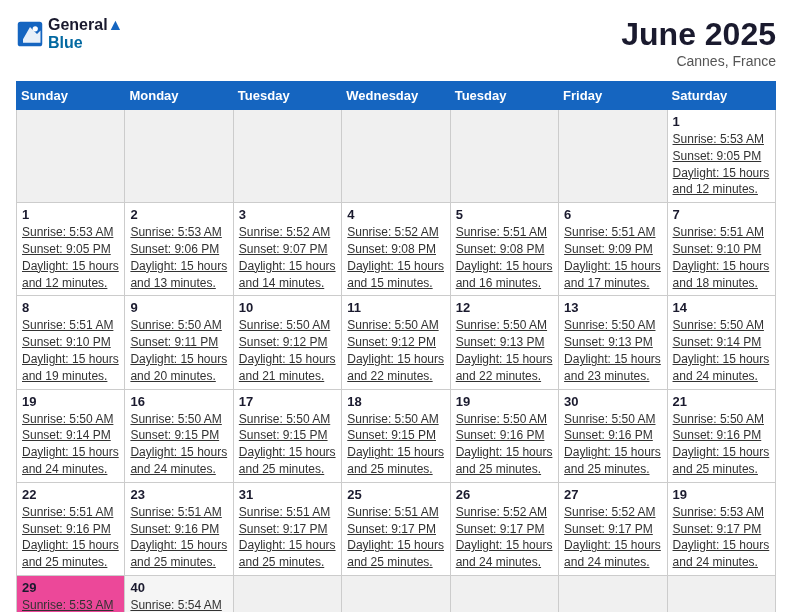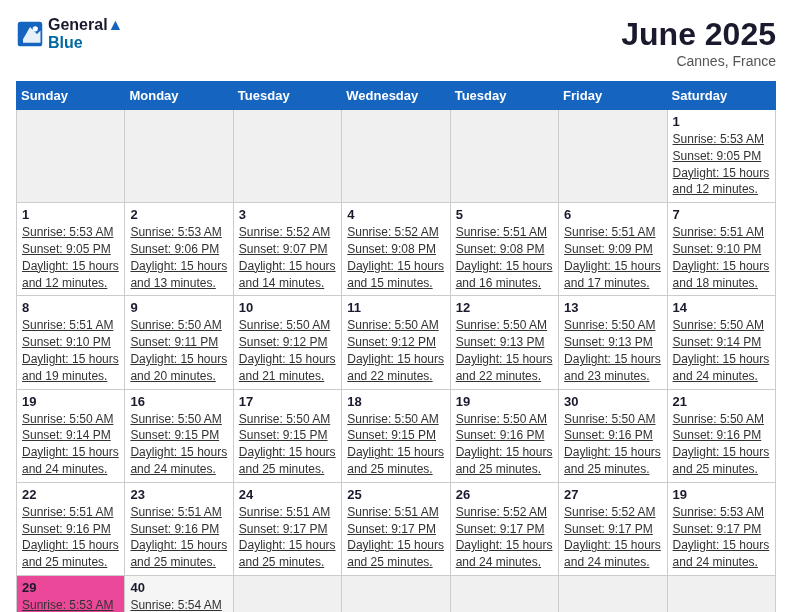--- a/index.html
+++ b/index.html
@@ -290,21 +290,21 @@
 and 25 minutes.</div>
         </td>
         <td>
           <span class="day-num">23</span>
           <div class="day-info" style="white-space: pre-line;">Sunrise: 5:51 AM
 Sunset: 9:16 PM
 Daylight: 15 hours
 and 25 minutes.</div>
         </td>
         <td>
-          <span class="day-num">24</span>
+          <span class="day-num">31</span>
           <div class="day-info" style="white-space: pre-line;">Sunrise: 5:51 AM
 Sunset: 9:17 PM
 Daylight: 15 hours
 and 25 minutes.</div>
         </td>
         <td>
           <span class="day-num">25</span>
           <div class="day-info" style="white-space: pre-line;">Sunrise: 5:51 AM
 Sunset: 9:17 PM
 Daylight: 15 hours

